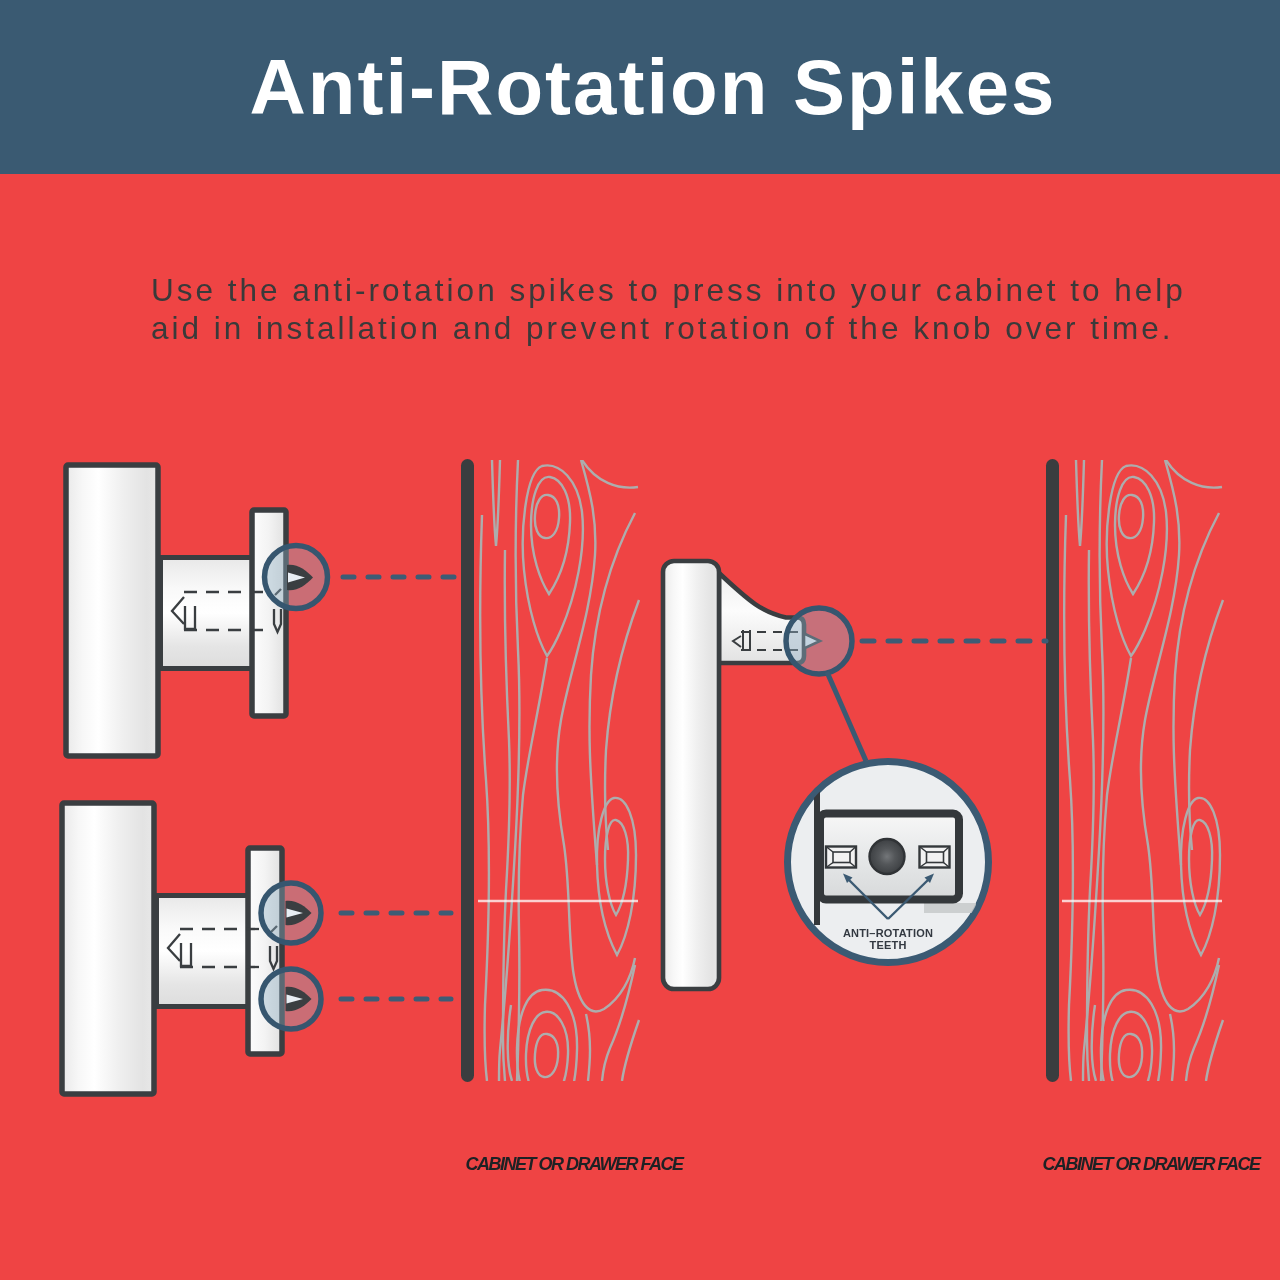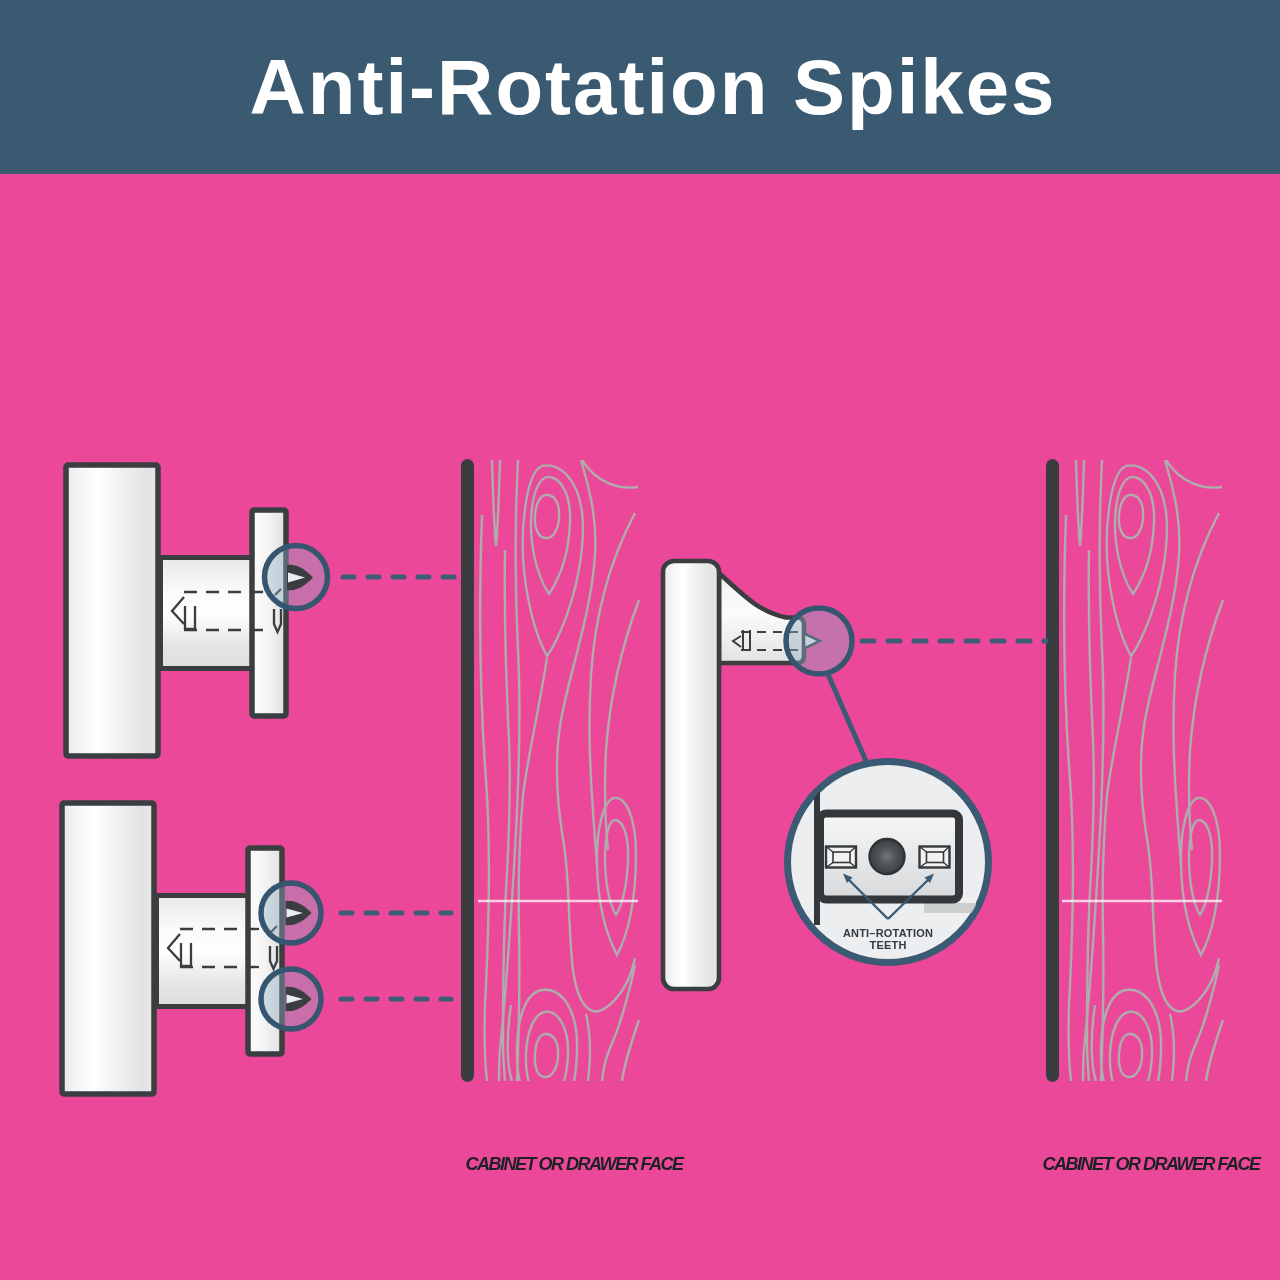--- a/index.html
+++ b/index.html
@@ -1,31 +1,32 @@
 <!DOCTYPE html>
 <html><head>
 <meta charset="utf-8">
 <style>
   html,body{margin:0;padding:0;background:#ffffff;}
-  #page{position:relative;width:1280px;height:1280px;overflow:hidden;background:#ec4899;
+  #page{position:relative;width:1280px;height:1280px;overflow:hidden;background:#ef4444;
         font-family:"Liberation Sans", sans-serif;}
   #hdr{position:absolute;left:0;top:0;width:1280px;height:174px;background:#3a5a72;}
   #title{position:absolute;left:13px;top:0;width:1280px;text-align:center;
          font-weight:bold;color:#ffffff;font-size:78px;line-height:174px;letter-spacing:2px;}
   #para{position:absolute;left:151px;top:271px;width:1120px;
         font-size:31.5px;line-height:38.3px;color:#3a3a3a;letter-spacing:3px;}
   .lbl{position:absolute;font-weight:bold;font-style:italic;font-size:18px;color:#1e2124;
        text-align:center;width:300px;letter-spacing:-1.5px;margin-top:28px;}
   svg{position:absolute;left:0;top:0;}
 </style>
 </head>
 <body>
 <div id="page">
   <div id="hdr"></div>
   <div id="title">Anti-Rotation Spikes</div>
+  <div id="para">Use the anti-rotation spikes to press into your cabinet to help<br>aid in installation and prevent rotation of the knob over time.</div>
 
   <svg width="1280" height="1280" viewBox="0 0 1280 1280">
     <defs>
       <linearGradient id="gHeadX" x1="0" y1="0" x2="1" y2="0">
         <stop offset="0" stop-color="#e9e9e9"></stop>
           <stop offset="0.18" stop-color="#f7f7f7"></stop>
         <stop offset="0.35" stop-color="#ffffff"></stop>
           <stop offset="0.62" stop-color="#efefef"></stop>
         <stop offset="0.88" stop-color="#e3e3e3"></stop>
           <stop offset="1" stop-color="#e8e8e8"></stop>

